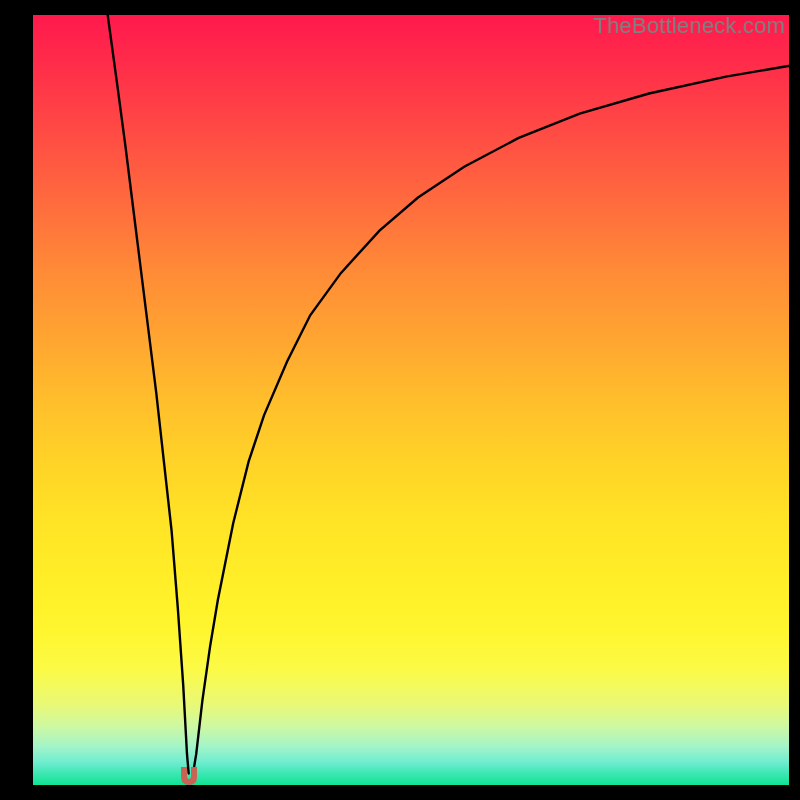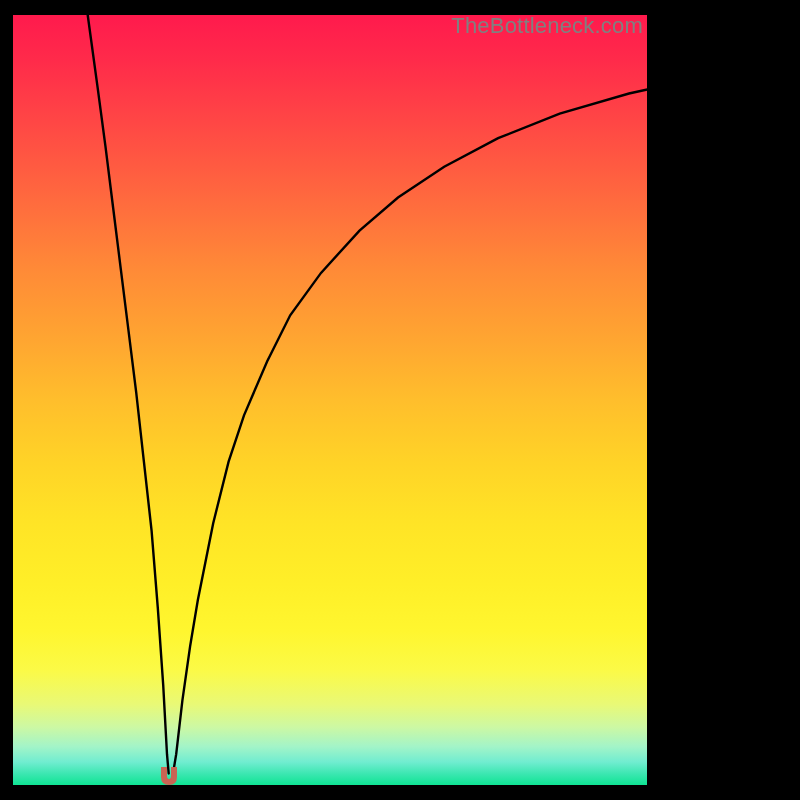--- a/index.html
+++ b/index.html
@@ -11,23 +11,23 @@
     background: #000;
     font-family: Arial, Helvetica, sans-serif;
   }
   .frame {
     position: absolute;
     inset: 0;
     background: #000;
   }
   .plot {
     position: absolute;
-    left: 13px;
+    left: 33px;
     top: 15px;
-    width: 634px;
+    width: 756px;
     height: 770px;
     background: linear-gradient(to bottom,
       #ff1a4d 0%,
       #ff2b4a 6%,
       #ff4745 14%,
       #ff6a3e 24%,
       #ff8a37 33%,
       #ffa531 42%,
       #ffbe2c 50%,
       #ffd327 58%,

